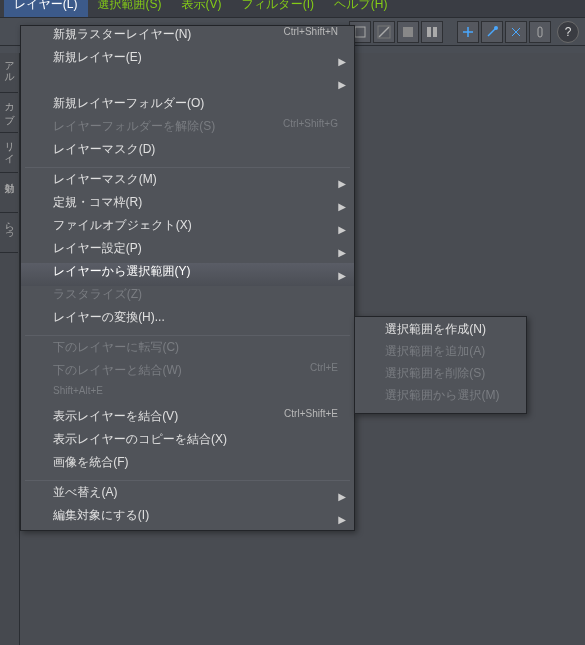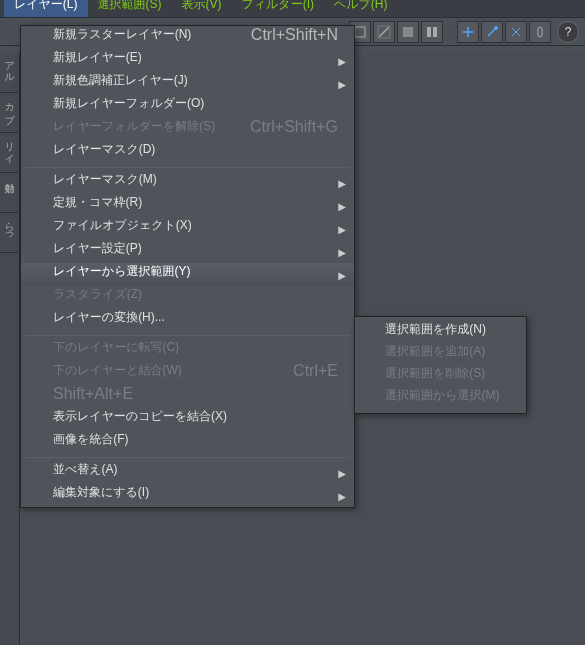--- a/index.html
+++ b/index.html
@@ -11,21 +11,21 @@
 .tool-icon { width: 22px; height: 22px; background: #55585f; border: 1px solid #2e3034; display: flex; align-items: center; justify-content: center; color: #ddd; }
 .help-icon { width: 22px; height: 22px; background: #3a3c42; border-radius: 50%; border:1px solid #6a6a6a; display:flex; align-items:center; justify-content:center; color:#ddd; margin-left:4px; }
 .toolbar-spacer { flex:1; }
 .left-panel { position:absolute; left:0; top:53px; width:20px; height:592px; background:#46494f; border-right:1px solid #2a2d32; color:#aaa; font-size:10px; }
 .left-panel div { writing-mode: vertical-rl; padding:2px; border-bottom:1px solid #2a2d32; height:40px; }
 .main-menu { position:absolute; left:20px; top:25px; width:335px; background:#505359; border:1px solid #222428; box-shadow:2px 2px 6px rgba(0,0,0,0.4); }
 .menu-item { display:flex; align-items:flex-start; height:23px; padding:0 16px 0 32px; color:#e0e0e0; cursor:pointer; position:relative; }
 .menu-item.disabled { color:#7a7d82; cursor:default; }
 .menu-item.highlighted { background: linear-gradient(#5a5d66,#4b4e55); color:#fff; }
 .menu-label { flex:1; white-space:nowrap; }
-.menu-shortcut { color:#b8b8b8; font-size:16px; }
+.menu-shortcut { color:#b8b8b8; font-size:10px; }
 .menu-item.disabled .menu-shortcut { color:#7a7d82; }
 .menu-sep { height:1px; background:#373a40; border-bottom:1px solid #5c5f66; margin:3px 4px; }
 .submenu-arrow { position:absolute; right:8px; top:50%; transform:translateY(-50%); font-size:10px; color:#ccc; }
 .submenu { position:absolute; left:354px; top:316px; width:173px; background:#505359; border:1px solid #222428; box-shadow:2px 2px 6px rgba(0,0,0,0.4); padding:4px 0; }
 .submenu .menu-item { height:22px; padding:0 16px 0 30px; }
 .canvas-bg { position:absolute; left:20px; top:53px; width:565px; height:592px; background:#494c52; }
 .canvas-line { position:absolute; left:40px; top:340px; width:160px; height:1px; background:#888; transform:rotate(-5deg); }
 .ruler-hint { position:absolute; left:2px; color:#aaa; font-size:10px; }
 .right-icons { display:flex; gap:2px; align-items:center; }
 svg { display:block; }
@@ -112,21 +112,20 @@
 <div class="main-menu">
     <div class="menu-item">
       <span class="menu-label">新規ラスターレイヤー(N)</span>
       <span class="menu-shortcut">Ctrl+Shift+N</span>
     </div>
     <div class="menu-item">
       <span class="menu-label">新規レイヤー(E)</span>
       <span class="submenu-arrow">▶</span>
     </div>
     <div class="menu-item">
-      <span class="menu-label">新規色調補正レイヤー(J)</span>
       <span class="submenu-arrow">▶</span>
     </div>
     <div class="menu-item">
       <span class="menu-label">新規レイヤーフォルダー(O)</span>
     </div>
     <div class="menu-item disabled">
       <span class="menu-label">レイヤーフォルダーを解除(S)</span>
       <span class="menu-shortcut">Ctrl+Shift+G</span>
     </div>
     <div class="menu-item">
@@ -164,20 +163,24 @@
       <span class="menu-label">下のレイヤーに転写(C)</span>
     </div>
     <div class="menu-item disabled">
       <span class="menu-label">下のレイヤーと結合(W)</span>
       <span class="menu-shortcut">Ctrl+E</span>
     </div>
     <div class="menu-item disabled">
       <span class="menu-shortcut">Shift+Alt+E</span>
     </div>
     <div class="menu-item">
+      <span class="menu-label">表示レイヤーを結合(V)</span>
+      <span class="menu-shortcut">Ctrl+Shift+E</span>
+    </div>
+    <div class="menu-item">
       <span class="menu-label">表示レイヤーのコピーを結合(X)</span>
     </div>
     <div class="menu-item">
       <span class="menu-label">画像を統合(F)</span>
     </div>
     <div class="menu-sep"></div>
     <div class="menu-item">
       <span class="menu-label">並べ替え(A)</span>
       <span class="submenu-arrow">▶</span>
     </div>

